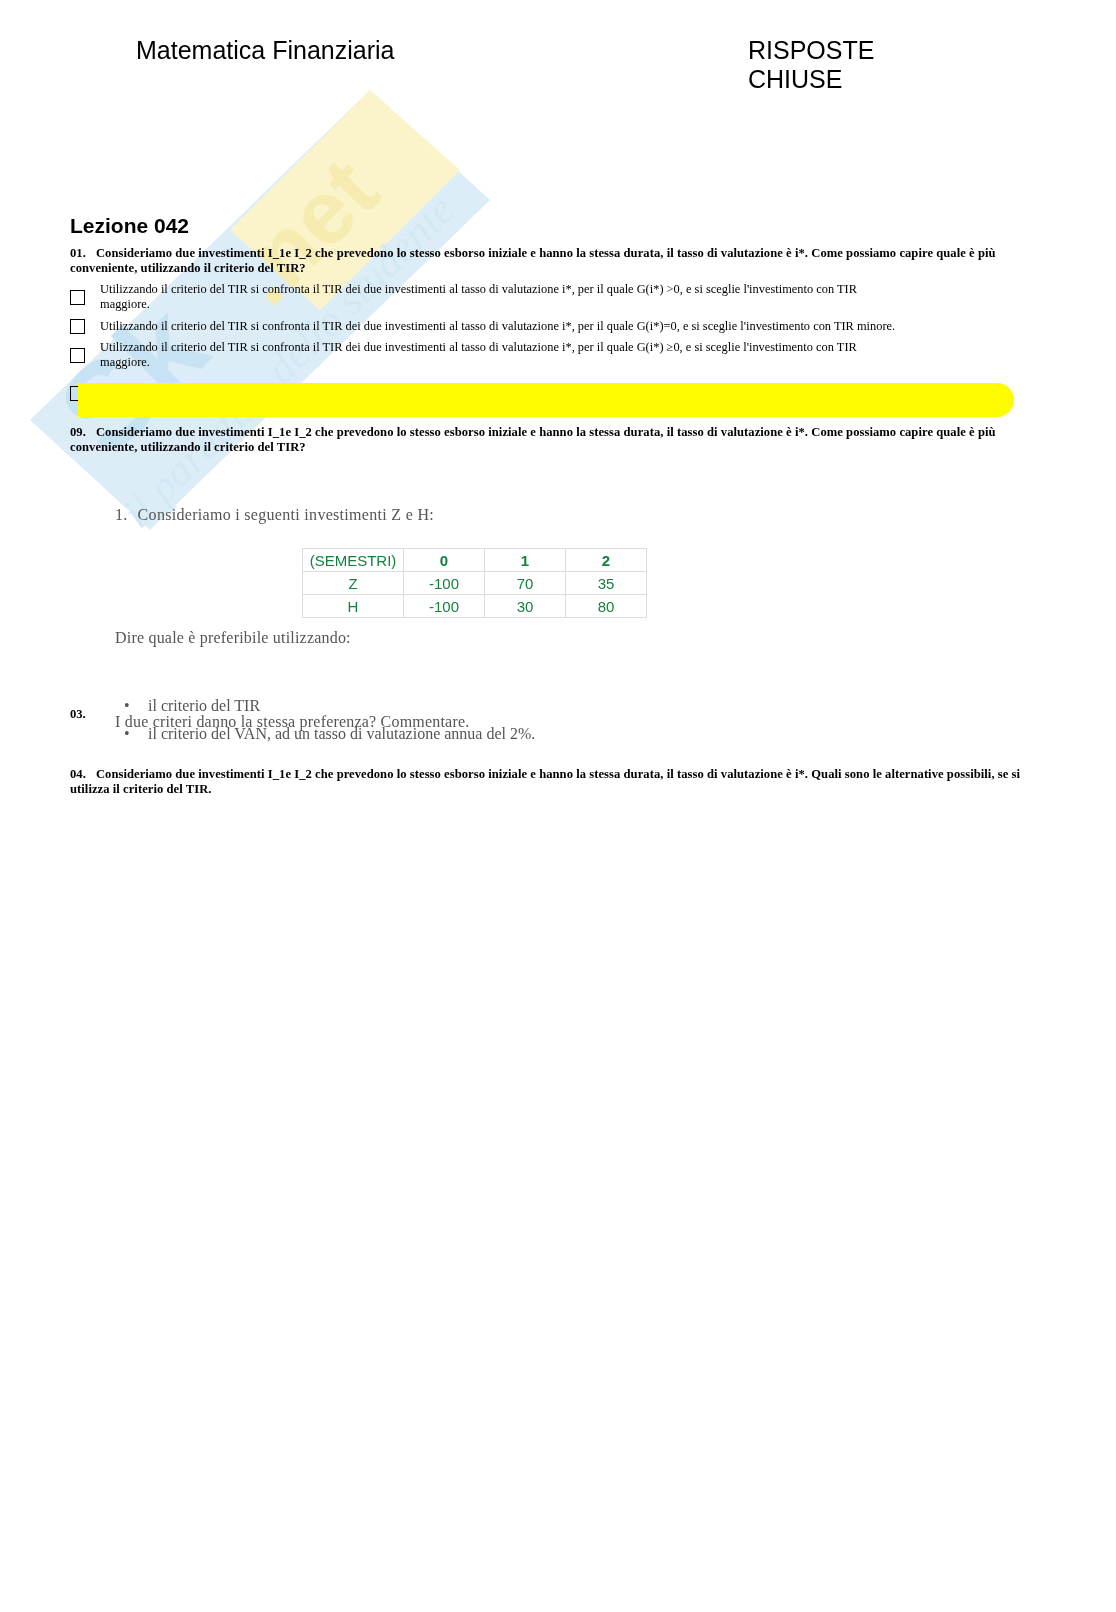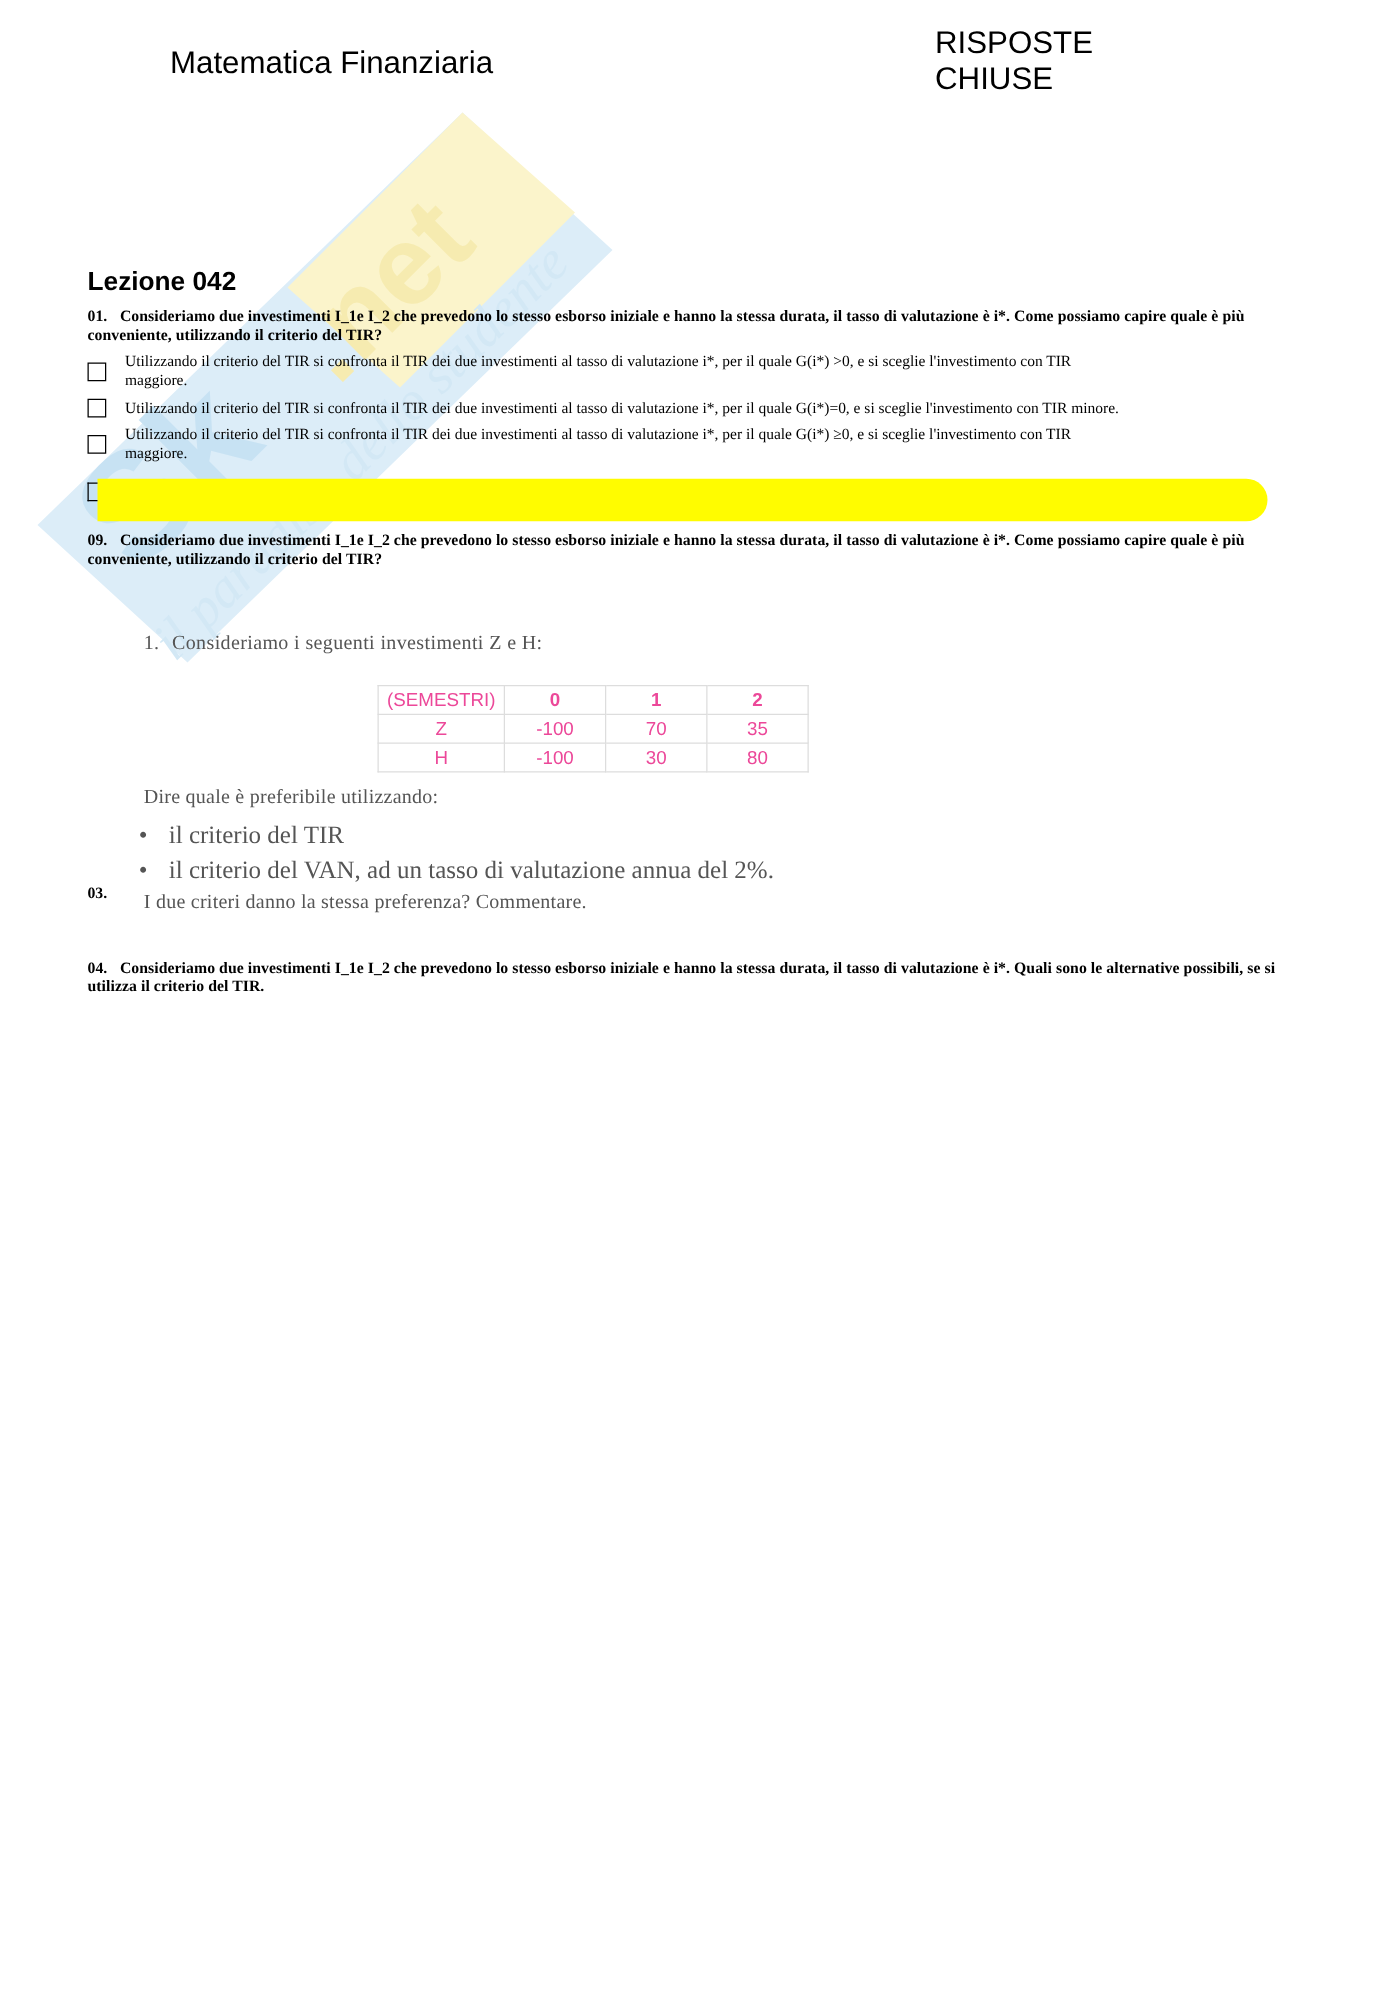--- a/index.html
+++ b/index.html
@@ -5,44 +5,44 @@
     html, body { margin: 0; padding: 0; }
     body {
       width: 1116px; height: 1612px; background: #ffffff;
       position: relative; overflow: hidden;
       font-family: "Liberation Serif", serif; color: #000;
     }
     .watermark { position: absolute; left: 20px; top: 60px; width: 480px; height: 480px; pointer-events: none; z-index: 0; }
     .content { position: absolute; left: 0; top: 0; width: 901px; height: 1612px; z-index: 1; }
 
     .hdr-left { position: absolute; left: 136px; top: 36px; font-family: "Liberation Sans", sans-serif; font-size: 25px; }
-    .hdr-right { position: absolute; left: 748px; top: 20px; font-family: "Liberation Sans", sans-serif; font-size: 25px; }
+    .hdr-right { position: absolute; left: 748px; top: 36px; font-family: "Liberation Sans", sans-serif; font-size: 25px; }
 
     .lesson-title { position: absolute; left: 70px; top: 214px; font-family: "Liberation Sans", sans-serif; font-weight: bold; font-size: 21px; }
 
     .q { position: absolute; left: 70px; width: 980px; font-weight: bold; font-size: 12.6px; line-height: 15px; letter-spacing: 0.05px; }
     .q .num { margin-right: 10px; }
 
     .opt { position: absolute; left: 70px; height: 18px; display: flex; align-items: center; font-size: 12.4px; gap: 12px; }
     .cb { width: 15px; height: 15px; border: 1.5px solid #000; box-sizing: border-box; margin-right: 3px; flex: none; background: transparent; }
     .cb.partial { border-right: none; width: 8px; }
 
     .highlight { position: absolute; left: 78px; top: 383px; width: 936px; height: 34px; background: #fffc00; border-radius: 0 17px 17px 0; }
 
     .img-block { position: absolute; left: 110px; top: 498px; width: 560px; height: 275px; color: #555; }
     .img-title { position: absolute; left: 5px; top: 8px; font-size: 16px; letter-spacing: 0.3px; }
     .img-title .n { margin-right: 10px; }
-    table.cash { position: absolute; left: 192px; top: 50px; border-collapse: collapse; font-family: "Liberation Sans", sans-serif; font-size: 15px; color: #ec4899; }
+    table.cash { position: absolute; left: 192px; top: 50px; border-collapse: collapse; font-family: "Liberation Sans", sans-serif; font-size: 15px; color: #15803d; }
     table.cash td { border: 1px solid #ddd; height: 22px; text-align: center; padding: 0 4px; }
     table.cash td.c0 { width: 92px; }
     table.cash td.cx { width: 72px; }
     table.cash tr.head td { font-weight: bold; }
     table.cash tr.head td.c0 { font-weight: normal; }
     .img-line { position: absolute; left: 5px; font-size: 16px; letter-spacing: 0.2px; }
-    .bullet { position: absolute; left: 1px; font-size: 20px; }
+    .bullet { position: absolute; left: 14px; font-size: 16px; margin-top: 40px; }
     .bullet .dot { display: inline-block; width: 24px; }
 
     .q3num { position: absolute; left: 70px; top: 707px; font-weight: bold; font-size: 12.6px; }
   </style>
 </head>
 <body>
 
 <svg class="watermark" viewBox="0 0 480 480" xmlns="http://www.w3.org/2000/svg">
   <polygon points="10,360 350,30 470,140 130,470" fill="#dcedf8"></polygon>
   <polygon points="210,170 350,30 440,110 300,250" fill="#fbf4cb"></polygon>

